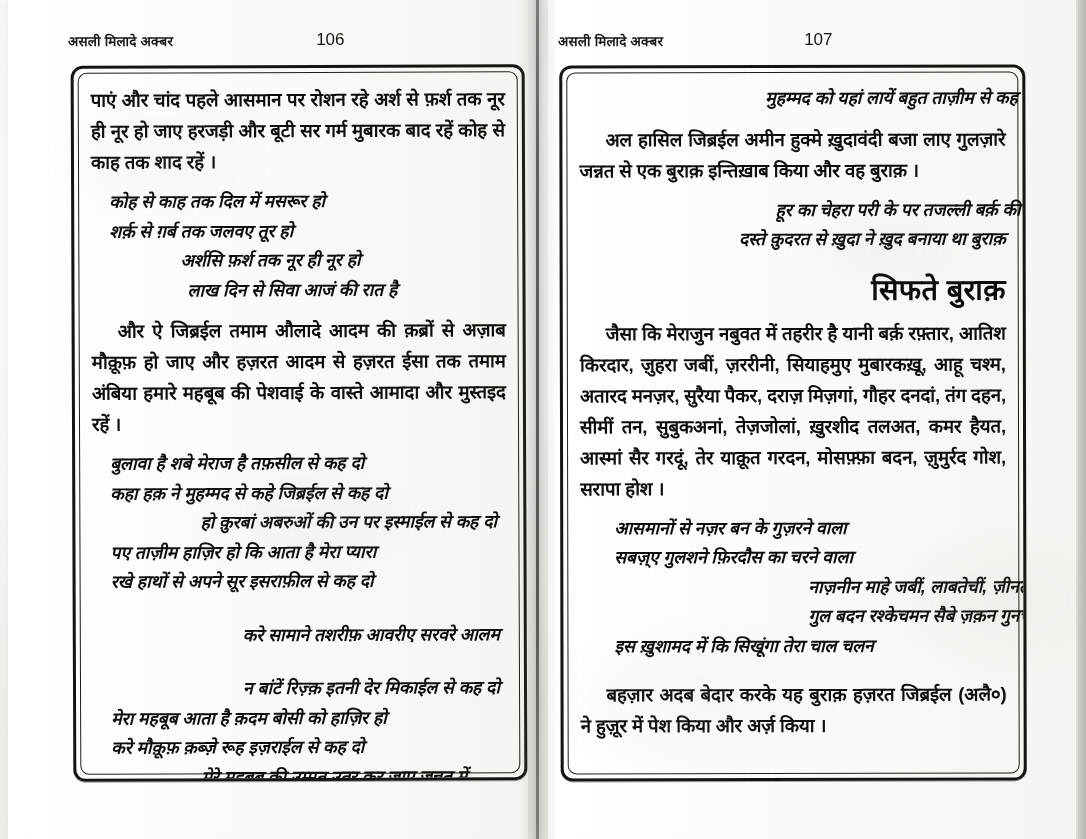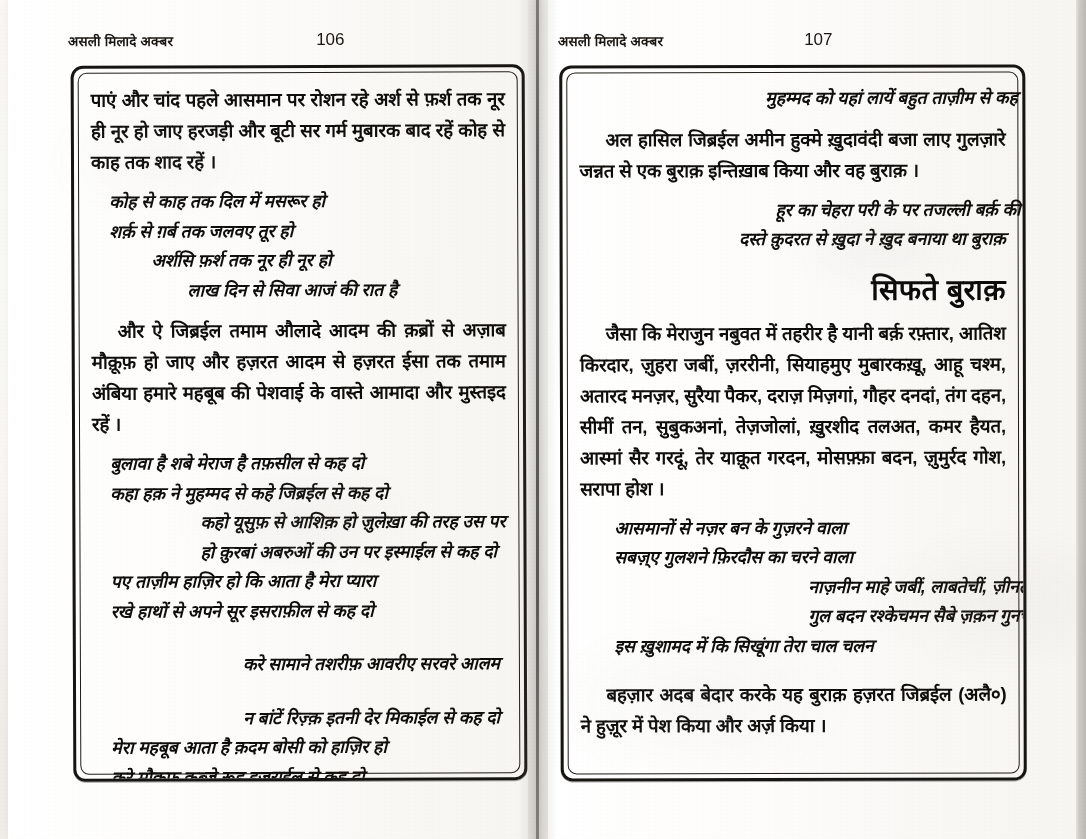--- a/index.html
+++ b/index.html
@@ -153,21 +153,21 @@
     font-style: italic;
     font-weight: 600;
     font-size: 17.6px;
     line-height: 29.5px;
     letter-spacing: -.1px;
     color: #100e0b;
     white-space: nowrap;
   }
   .verse.i0 { margin-left: 18px; }
   .verse.i1 { margin-left: 34px; }
-  .verse.i2 { margin-left: 60px; font-style: italic; }
+  .verse.i2 { margin-left: 89px; font-style: italic; }
   .verse.i3 { margin-left: 150px; text-align: right; }
   .verse.i4 { margin-left: 196px; }
   .verse.i5 { margin-left: 96px; }
   .verse.i6 { margin-left: 228px; }
   .verse.i7 { margin-left: 150px; margin-top: 24px; }
   .verse.i8 { margin-left: 108px; }
   .verse.i9 { margin-left: 186px; }
 
   .heading {
     text-align: right;
@@ -212,21 +212,20 @@
       <p class="verse i5">लाख दिन से सिवा आजं की रात है</p>
 
       <div class="gap-sm"></div>
 
       <p class="prose indent">और ऐ जिब्रईल तमाम औलादे आदम की क़ब्रों से अज़ाब मौक़ूफ़ हो जाए और हज़रत आदम से हज़रत ईसा तक तमाम अंबिया हमारे महबूब की पेशवाई के वास्ते आमादा और मुस्तइद रहें ।</p>
 
       <div class="gap-sm"></div>
 
       <p class="verse i0">बुलावा है शबे  मेराज है  तफ़सील से कह दो</p>
       <p class="verse i0">कहा हक़ ने मुहम्मद से कहे जिब्रईल से कह दो</p>
-      <p class="verse i8">कहो यूसुफ़ से आशिक़ हो ज़ुलेख़ा की तरह उस पर</p>
       <p class="verse i8">हो क़ुरबां अबरुओं की उन पर इस्माईल से कह दो</p>
       <p class="verse i0">पए ताज़ीम हाज़िर हो कि आता है मेरा प्यारा</p>
       <p class="verse i0">रखे हाथों से  अपने सूर इसराफ़ील से कह दो</p>
       <p class="verse i7">करे सामाने तशरीफ़ आवरीए  सरवरे आलम</p>
       <p class="verse i7">न बांटें रिज़्क़ इतनी देर मिकाईल से कह दो</p>
       <p class="verse i0">मेरा महबूब आता है क़दम  बोसी को हाज़िर हो</p>
       <p class="verse i0">करे मौक़ूफ़ क़ब्ज़े रूह इज़राईल से कह दो</p>
       <p class="verse i8">मेरे महबूब की उम्मत  उतर कर  जाए  जन्नत में</p>
       <p class="verse i8">बिछा दे पर पुल सिराते हश्र पर जिब्रईल से कह दो</p>
 

